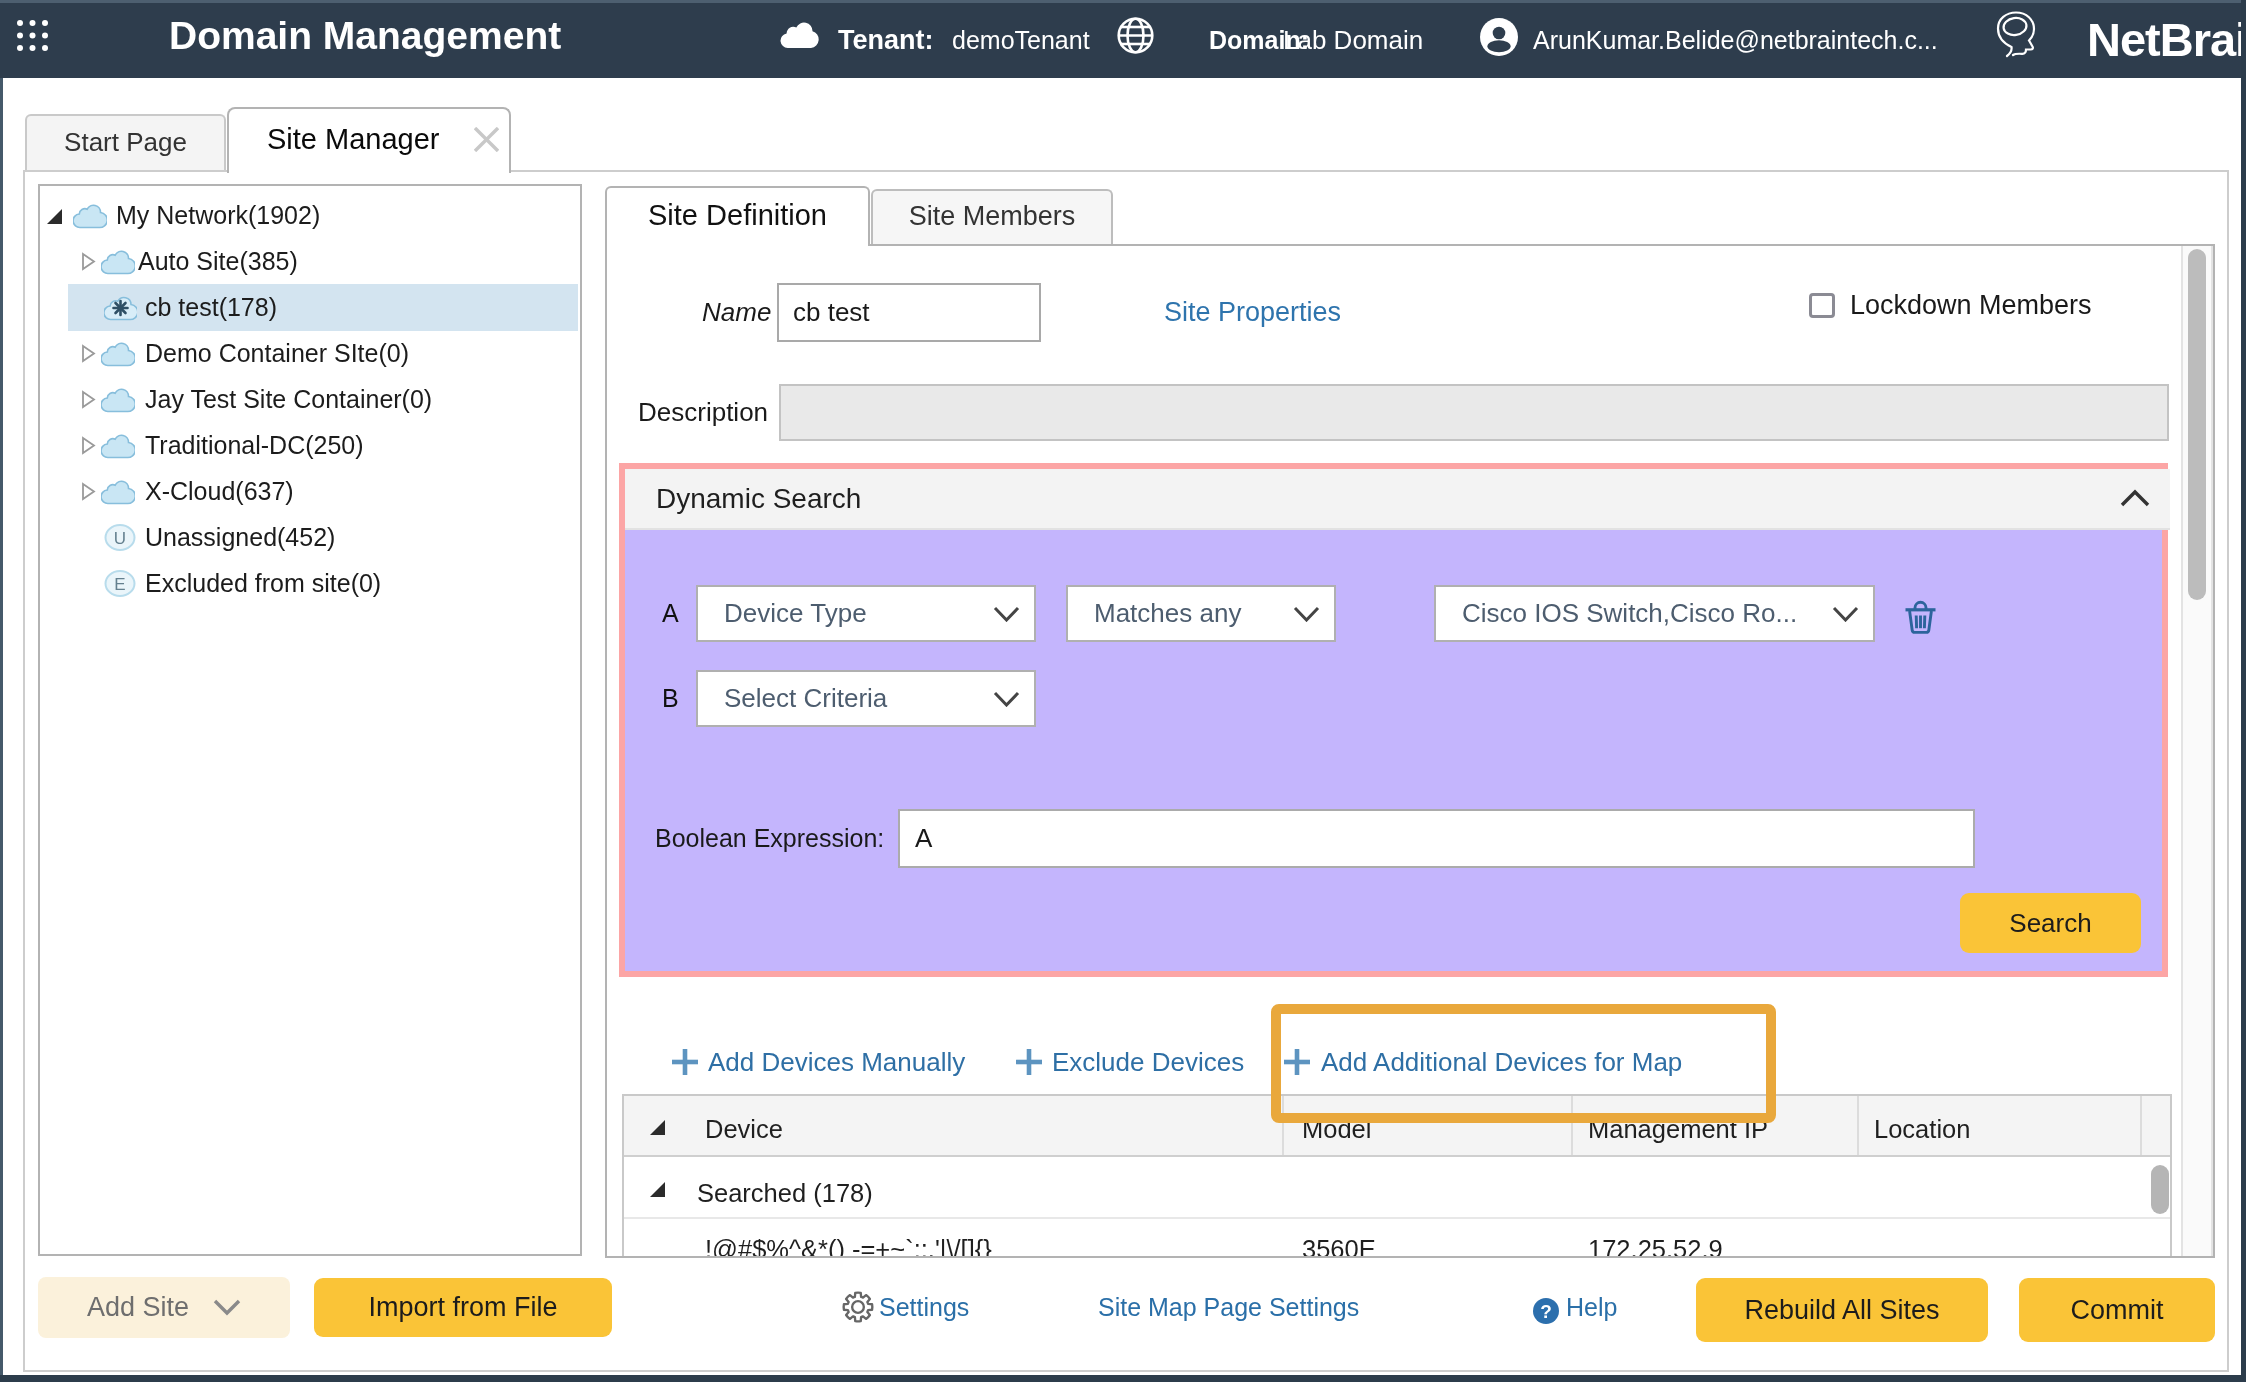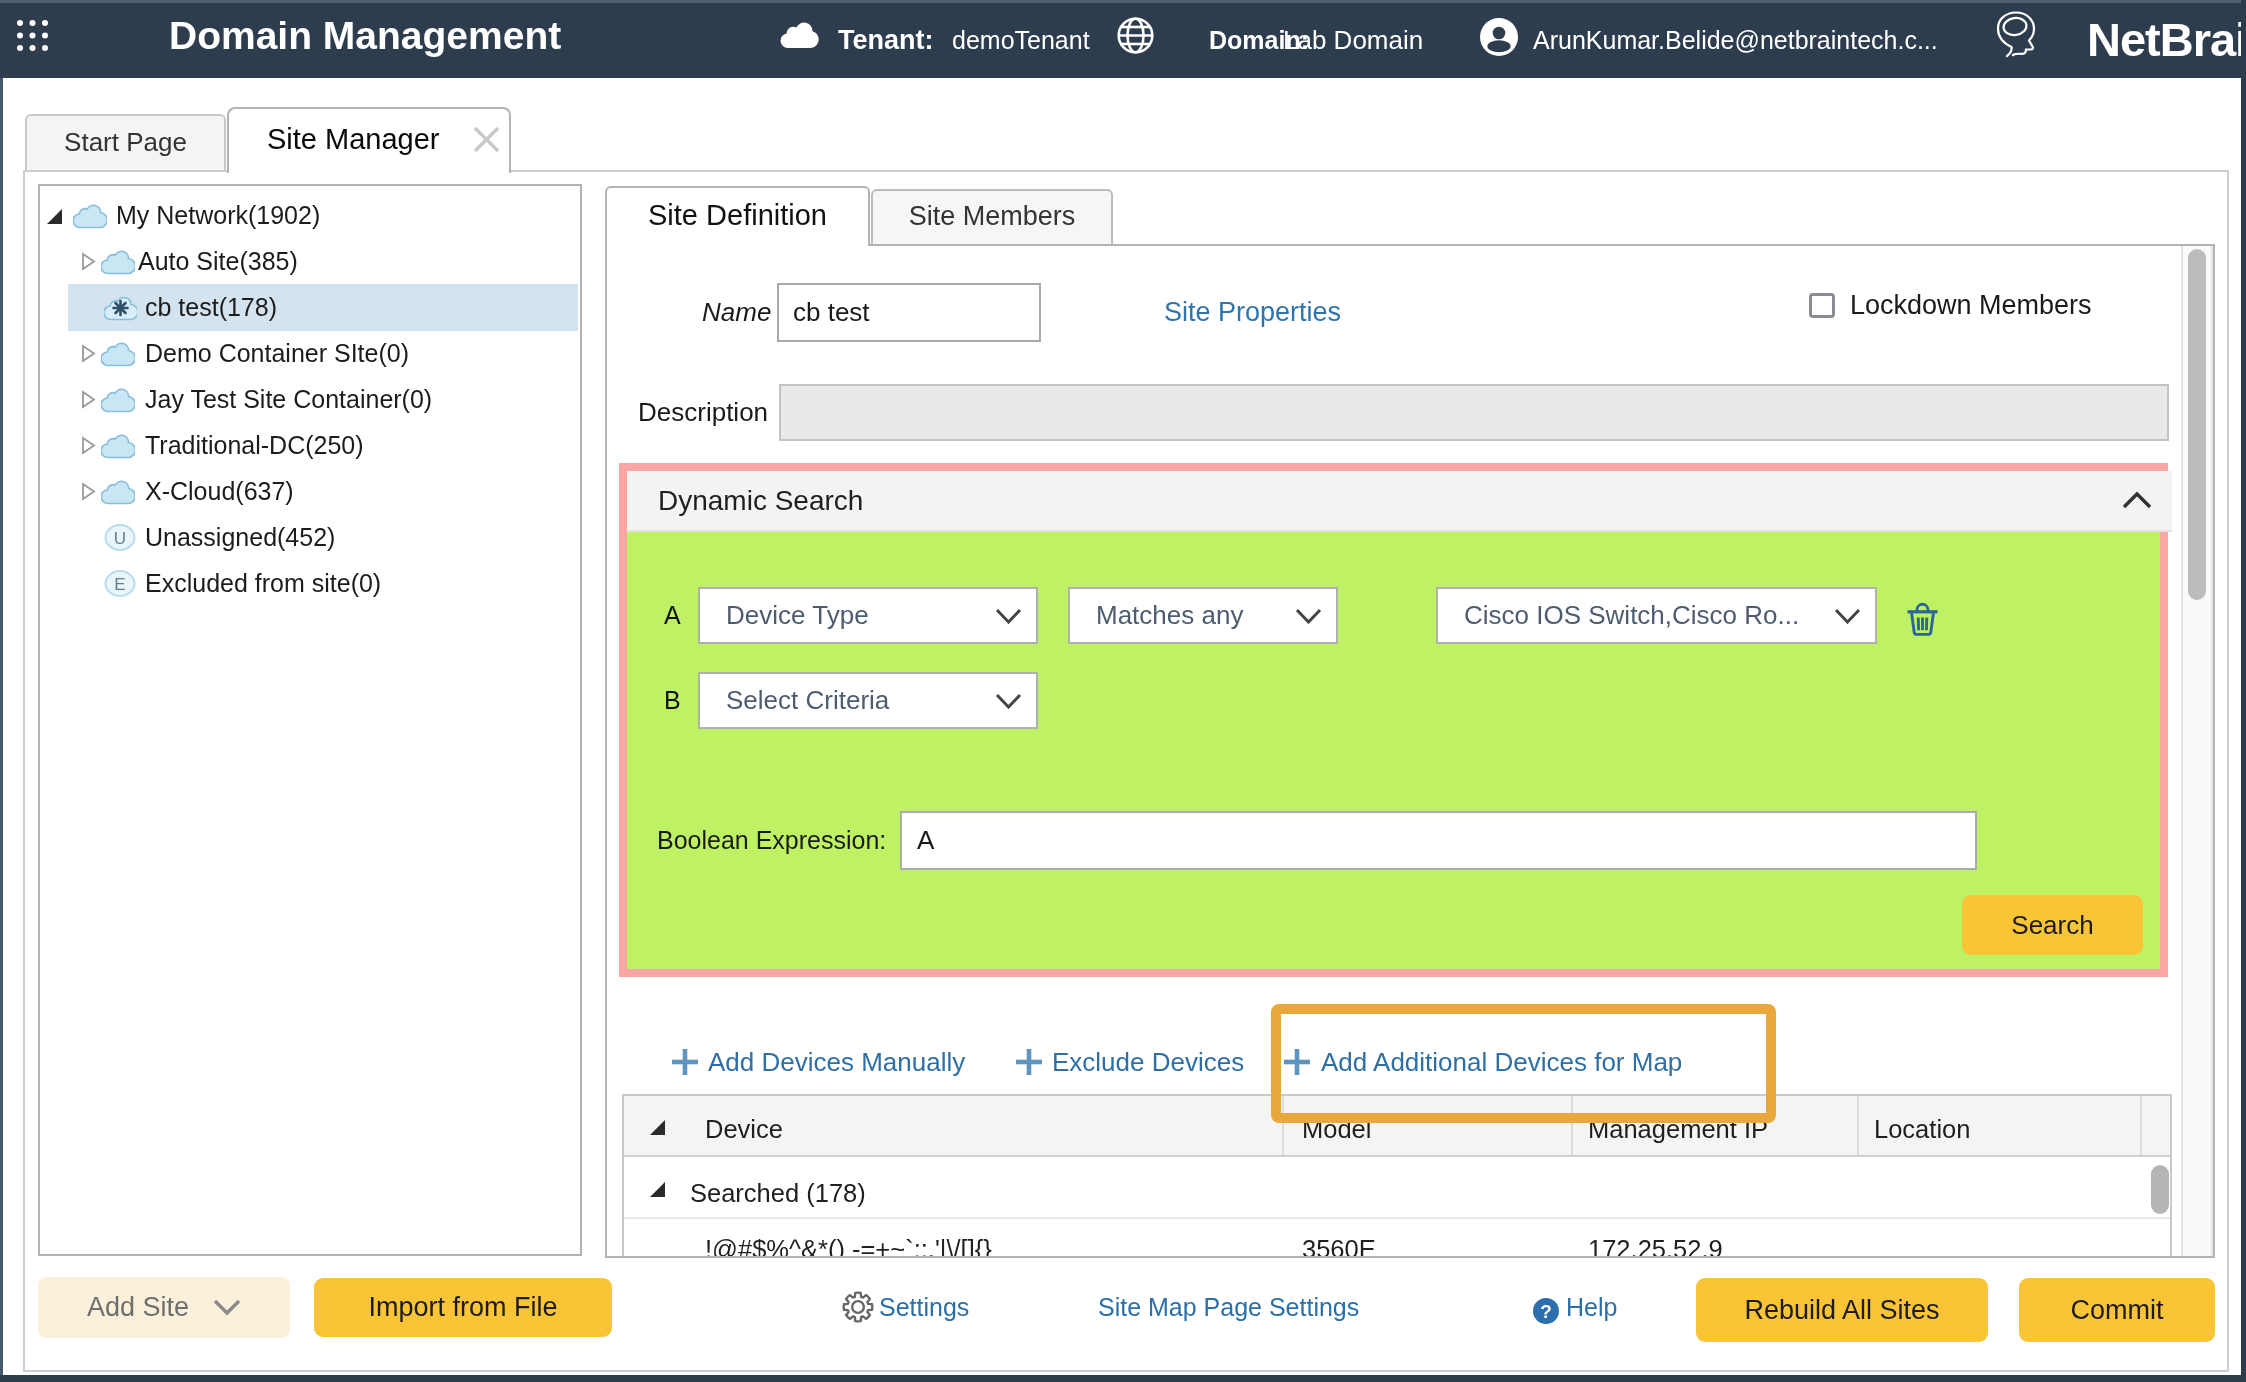--- a/index.html
+++ b/index.html
@@ -169,21 +169,21 @@
 <div class="abs" style="left:2188px;top:249px;width:18px;height:351px;background:#bcbcbc;border-radius:9px;"></div>
 <div class="ct" style="left:702px;top:283px;height:59px;font-size:26px;color:#1a1a1a;font-style:italic;">Name</div>
 <div class="abs" style="left:777px;top:283px;width:264px;height:59px;background:#fff;border:2px solid #a9a9a9;box-sizing:border-box;"></div>
 <div class="ct" style="left:793px;top:283px;height:59px;font-size:26px;color:#1a1a1a;">cb test</div>
 <div class="ct" style="left:1164px;top:283px;height:59px;font-size:27px;color:#2e74ad;">Site Properties</div>
 <div class="abs" style="left:1809px;top:293px;width:26px;height:25px;background:#fff;border:3px solid #8b8b94;border-radius:4px;box-sizing:border-box;"></div>
 <div class="ct" style="left:1850px;top:283px;height:45px;font-size:27px;color:#1a1a1a;">Lockdown Members</div>
 <div class="ct" style="left:638px;top:384px;height:57px;font-size:26px;color:#1a1a1a;">Description</div>
 <div class="abs" style="left:779px;top:384px;width:1390px;height:57px;background:#e9e9e9;border:2px solid #c3c3c3;box-sizing:border-box;"></div>
 
-<div class="abs" style="left:619px;top:463px;width:1549px;height:514px;background:#bef264;border:8px solid #fca5a5;box-sizing:border-box;">
+<div class="abs" style="left:619px;top:463px;width:1549px;height:514px;background:#c4b5fd;border:6px solid #fca5a5;box-sizing:border-box;">
   <div class="abs" style="left:0;top:0;width:1545px;height:59px;background:#f3f3f3;border-bottom:2px solid #e2e2e2;"></div>
   <div class="ct" style="left:31px;top:0;height:59px;font-size:28px;color:#1f1f1f;">Dynamic Search</div>
   <svg class="abs" style="left:1495px;top:20px;" width="30" height="18" viewBox="0 0 30 18">
         <polyline points="2,16 15,3 28,16" fill="none" stroke="#333" stroke-width="3.4"></polyline>
       </svg>
   <div class="ct" style="left:37px;top:116px;height:57px;font-size:25px;color:#111;">A</div>
   <div class="dd" style="left:71px;top:116px;width:340px;height:57px;">
         <span class="txt">Device Type</span>
         <svg width="27" height="16" viewBox="0 0 27 16">
           <polyline points="2,2 13.5,14 25,2" fill="none" stroke="#444" stroke-width="3"></polyline>
@@ -260,21 +260,21 @@
   <svg class="abs" style="left:24px;top:22px;" width="17" height="17" viewBox="0 0 17 17">
         <polygon points="17,2 17,17 2,17" fill="#2b2b2b"></polygon>
       </svg>
   <div class="tcell" style="left:81px;top:4px;height:59px;">Device</div>
   <div class="tcell" style="left:678px;top:4px;height:59px;">Model</div>
   <div class="tcell" style="left:964px;top:4px;height:59px;">Management IP</div>
   <div class="tcell" style="left:1250px;top:4px;height:59px;">Location</div>
   <svg class="abs" style="left:24px;top:84px;" width="17" height="17" viewBox="0 0 17 17">
         <polygon points="17,2 17,17 2,17" fill="#2b2b2b"></polygon>
       </svg>
-  <div class="tcell" style="left:66px;top:61px;height:72px;">Searched (178)</div>
+  <div class="tcell" style="left:73px;top:61px;height:72px;">Searched (178)</div>
   <div class="abs" style="left:0;top:121px;width:1546px;height:2px;background:#e8e8e8;"></div>
   <div class="tcell" style="left:81px;top:123px;height:60px;">!@#$%^&amp;*() -=+~`:;.'|\/[]{}</div>
   <div class="tcell" style="left:678px;top:123px;height:60px;">3560E</div>
   <div class="tcell" style="left:964px;top:123px;height:60px;">172.25.52.9</div>
   <div class="abs" style="left:1527px;top:69px;width:18px;height:49px;background:#b5b5b5;border-radius:9px;"></div>
 </div>
 <div class="abs" style="left:1271px;top:1004px;width:505px;height:119px;border:10px solid #e9a83c;border-radius:8px;box-sizing:border-box;z-index:10;"></div>
 
 <div class="abs" style="left:38px;top:1277px;width:252px;height:61px;background:#fbf1db;border-radius:8px;display:flex;align-items:center;justify-content:center;">
   <span style="font-size:27px;color:#6e6e6e;">Add Site</span>

